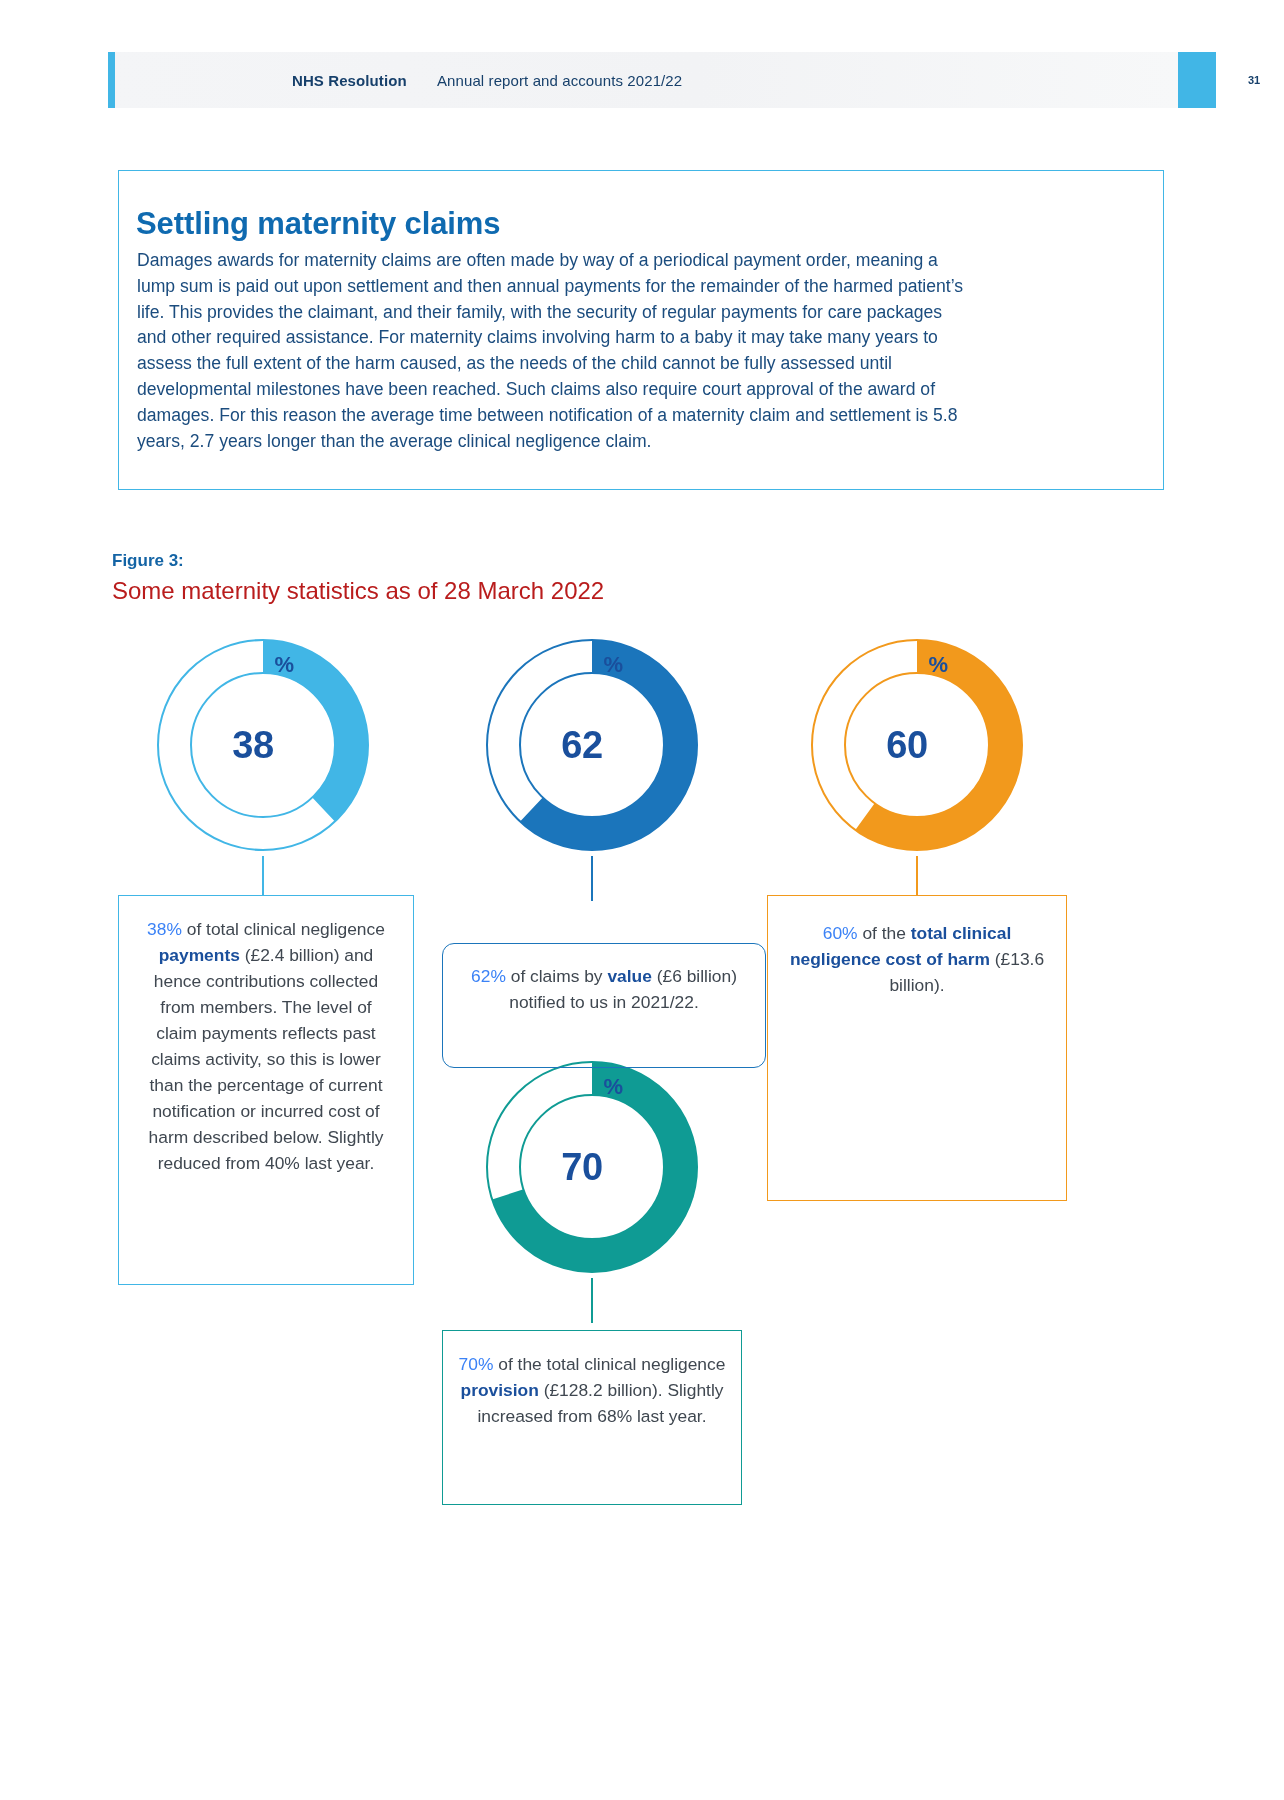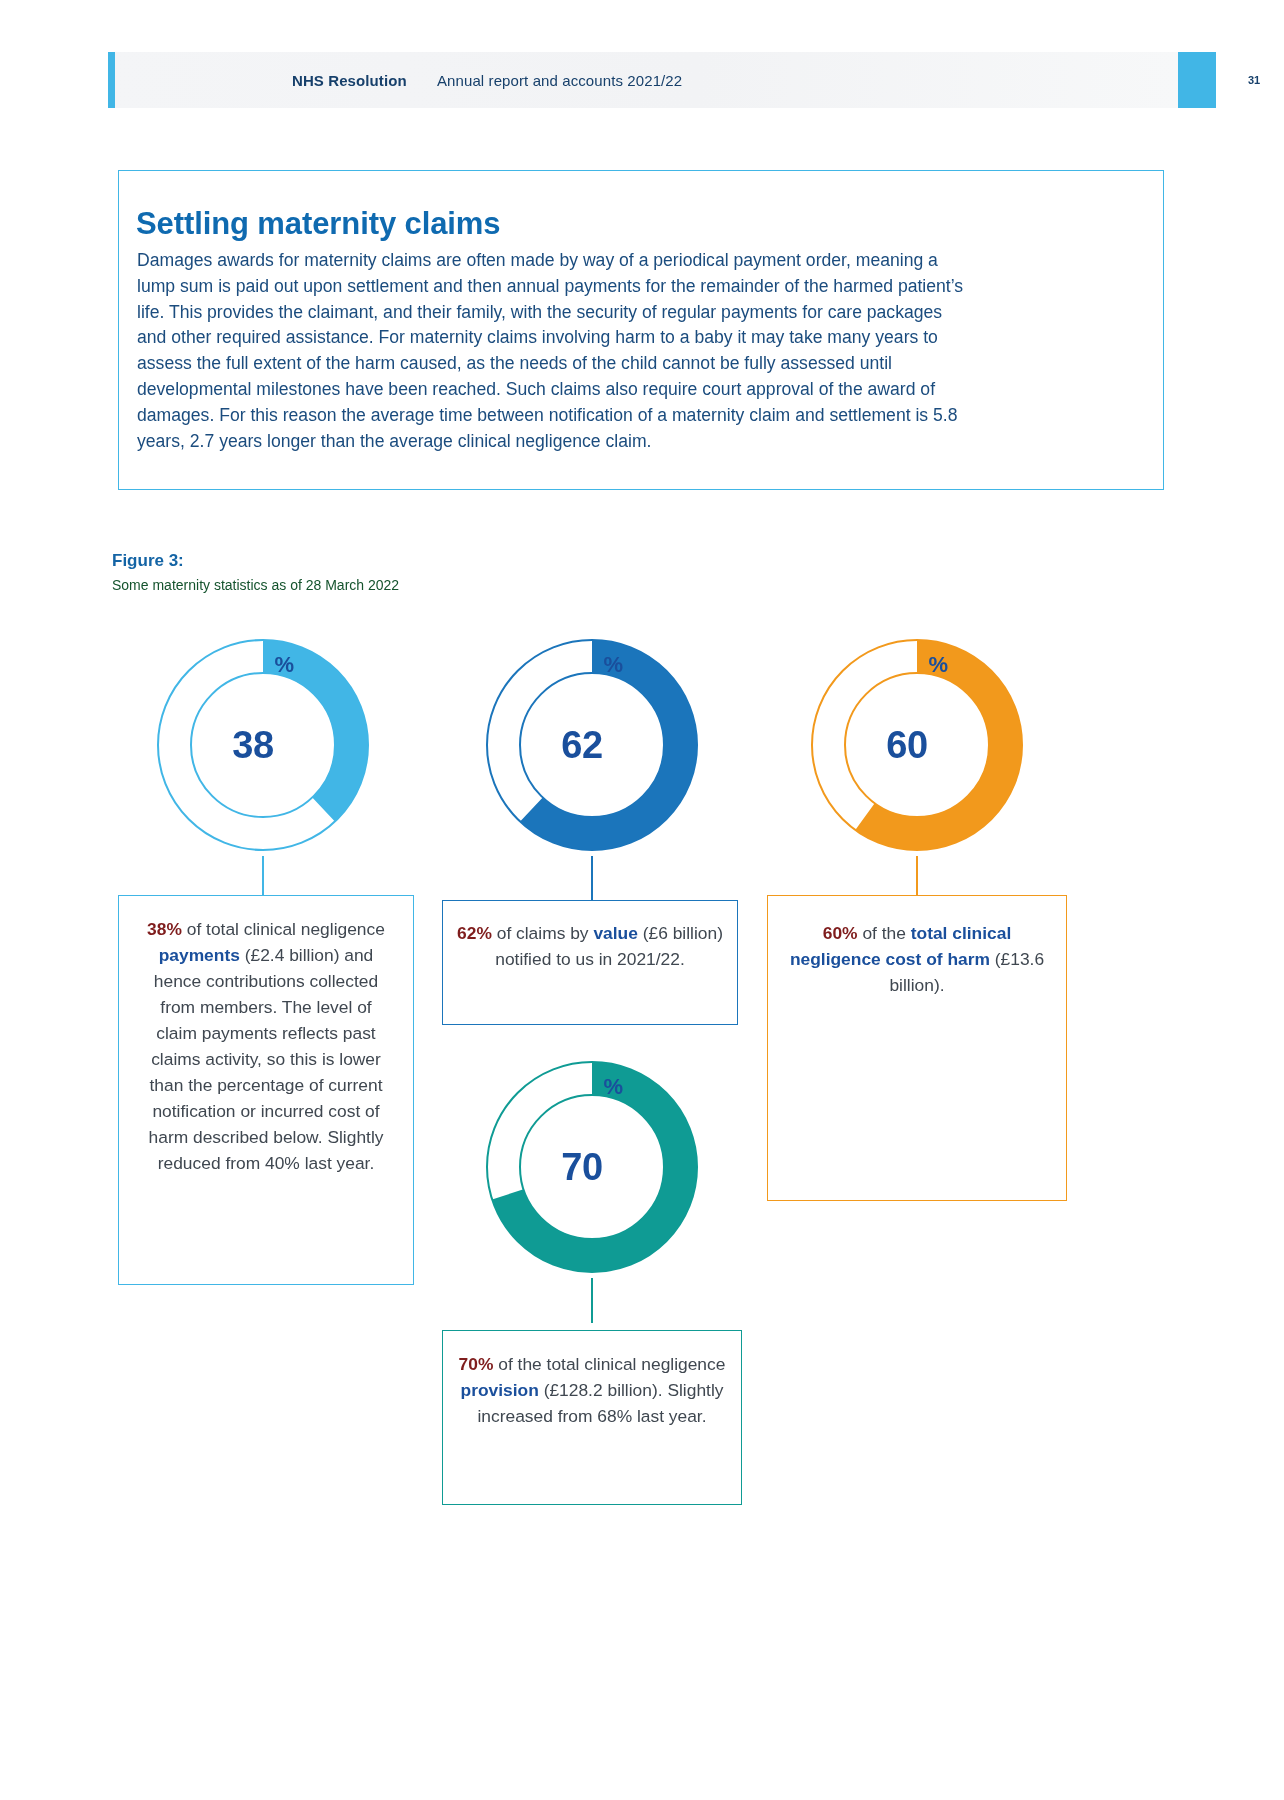--- a/index.html
+++ b/index.html
@@ -102,22 +102,22 @@
     left: 112px;
     top: 551px;
     font-size: 17px;
     font-weight: bold;
     color: #1464a5;
   }
   .figure-subtitle {
     position: absolute;
     left: 112px;
     top: 577px;
-    font-size: 14px;
-    color: #14532d;
+    font-size: 24px;
+    color: #b91c1c;
   }
 
   
   .donut {
     position: absolute;
   }
   .donut-value {
     position: absolute;
     left: 0; top: 0;
     width: 100%; height: 100%;
@@ -152,27 +152,27 @@
     align-items: flex-start;
     justify-content: center;
   }
   .cap-text {
     text-align: center;
     font-size: 17.4px;
     line-height: 26px;
     color: #3f4750;
   }
   .cap-text b { color: #1a4f9c; font-weight: bold; }
-  .cap-text .muted-b { color: #7f1d1d; font-weight: bold; }
+  .cap-text .muted-b { color: #3b82f6; font-weight: normal; }
 
   
   #cap-38 { left: 118px; top: 895px; width: 296px; height: 390px; border-color: #41b6e6; }
   #cap-38 .cap-text { padding-top: 20px; width: 250px; }
 
-  #cap-62 { left: 442px; top: 900px; width: 296px; height: 125px; border-color: #1b75bb; }
+  #cap-62 { left: 442px; top: 943px; width: 324px; height: 125px; border-color: #1b75bb; border-radius: 12px; }
   #cap-62 .cap-text { padding-top: 19px; width: 270px; }
 
   #cap-60 { left: 767px; top: 895px; width: 300px; height: 306px; border-color: #f2991c; }
   #cap-60 .cap-text { padding-top: 24px; width: 280px; }
 
   #cap-70 { left: 442px; top: 1322px; width: 300px; height: 175px; border-color: #0f9b94; margin-top: 8px; }
   #cap-70 .cap-text { padding-top: 20px; width: 272px; }
 </style>
 </head>
 <body>

